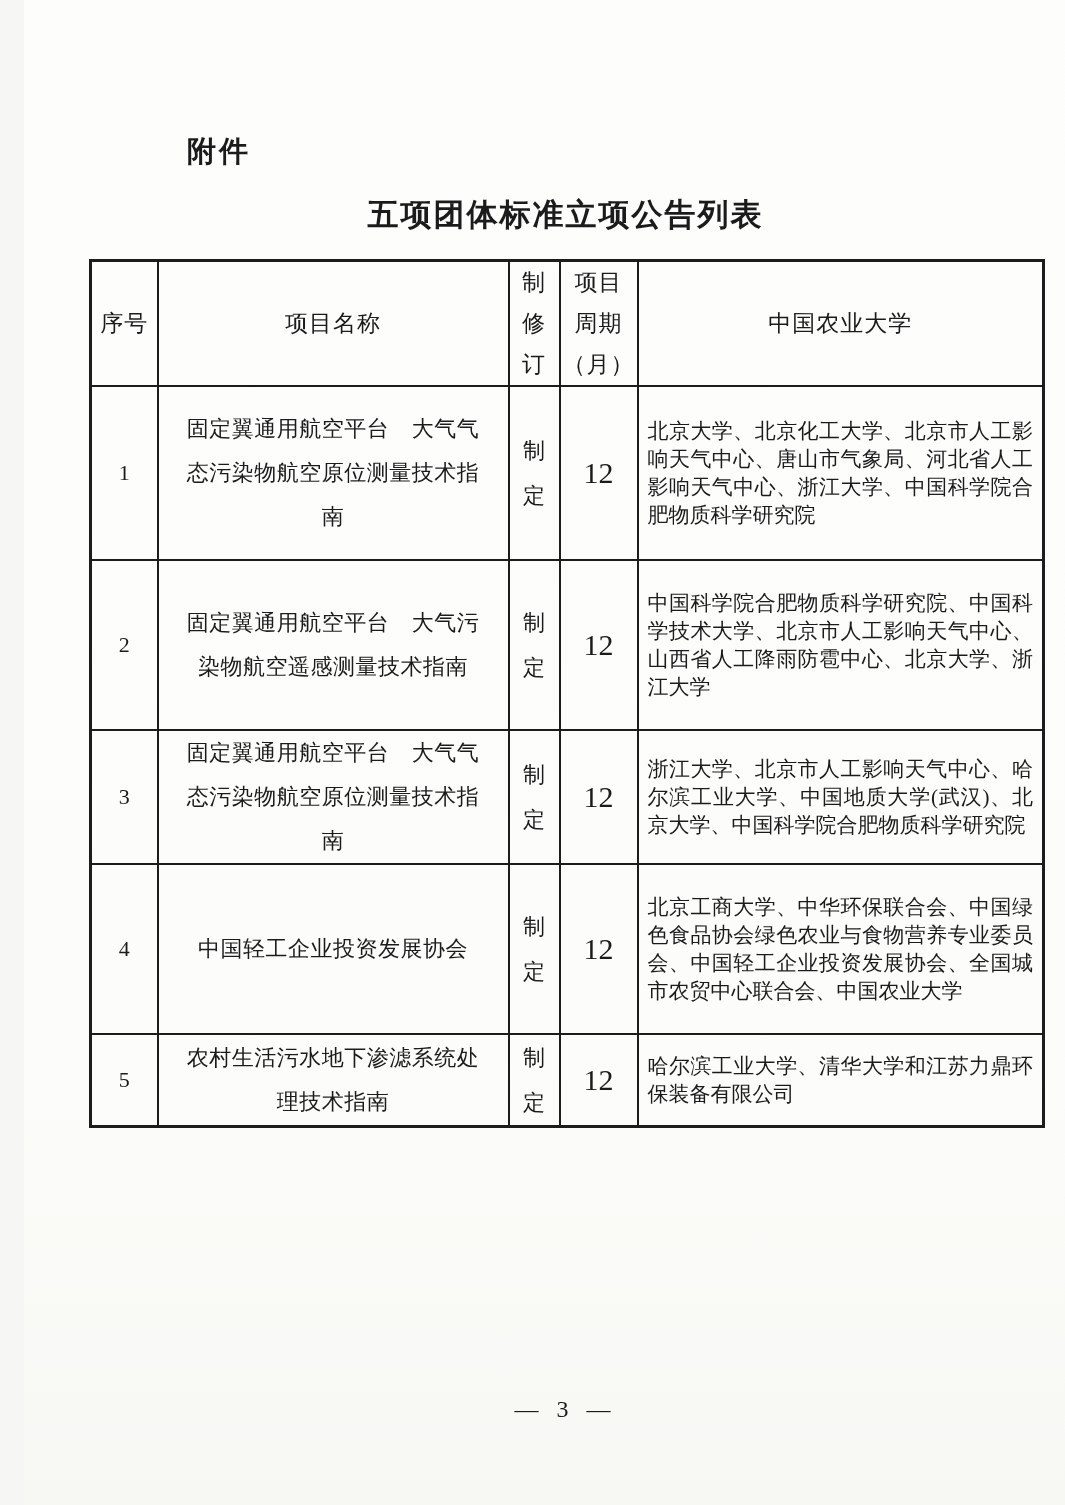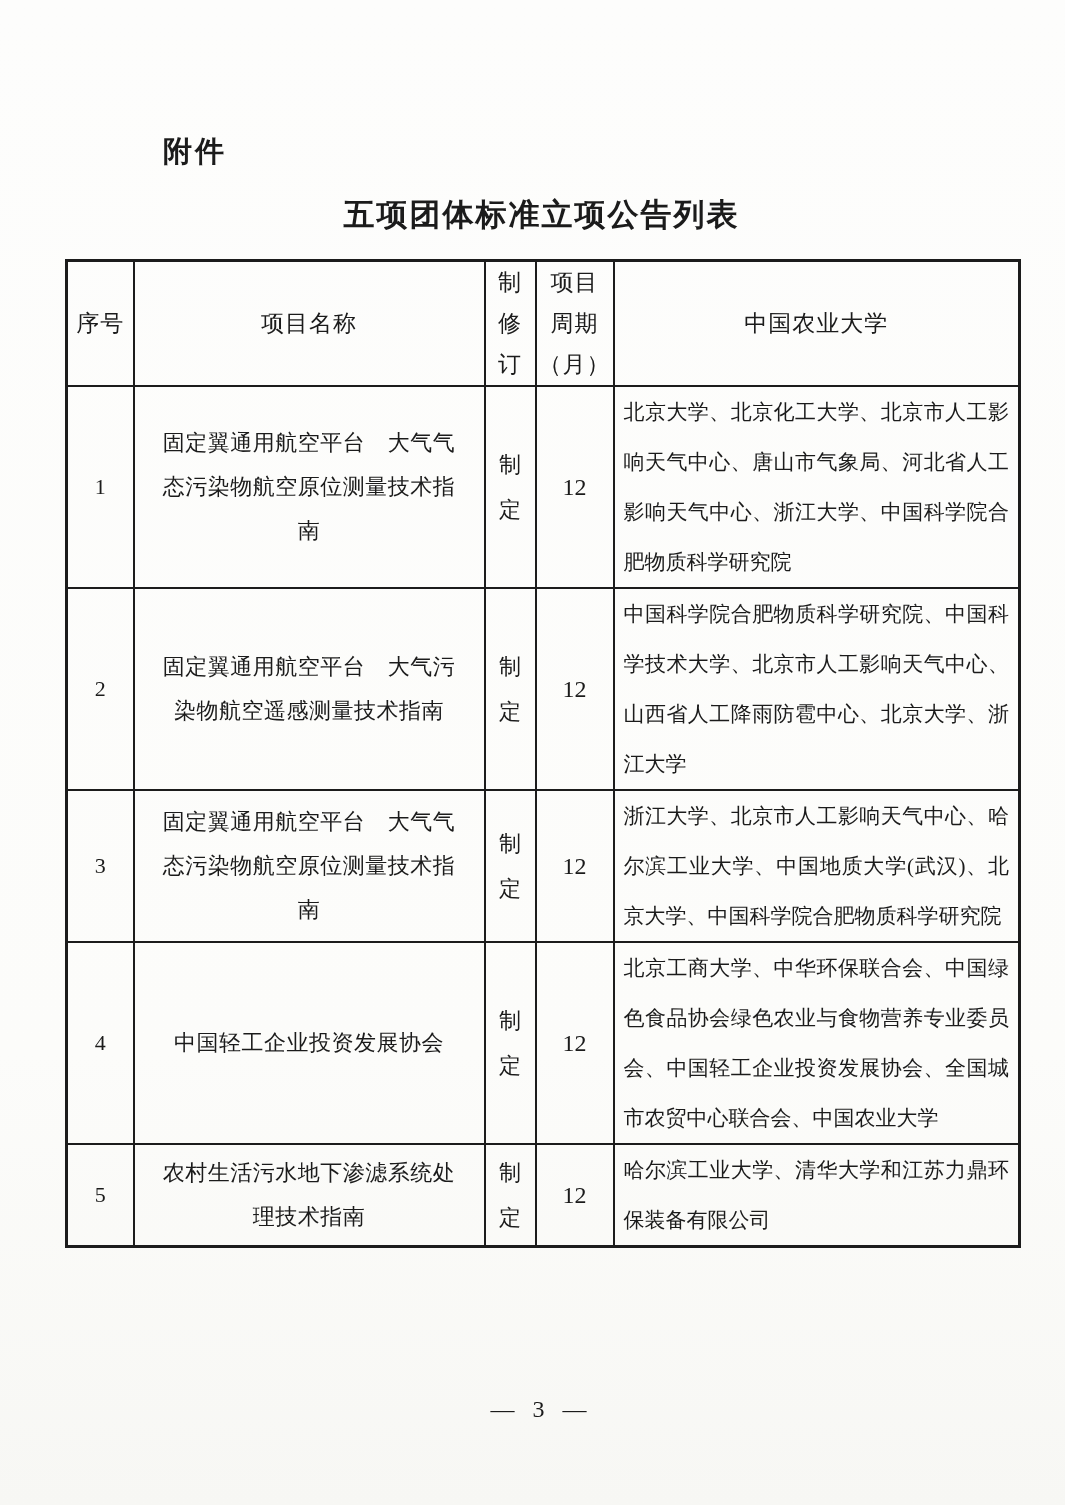--- a/index.html
+++ b/index.html
@@ -7,20 +7,21 @@
     width:1065px;height:1505px;
     background:#f6f6f4;
     font-family:"Liberation Serif","DejaVu Serif",serif;
     color:#1b1b1b;
     position:relative;
     overflow:hidden;
   }
   .page{
     position:absolute;inset:0;
     background:linear-gradient(180deg,#fdfdfc 0%,#fcfcfa 70%,#f7f7f4 100%);
+    margin-left:24px;
   }
   .attachment{
     position:absolute;left:163px;top:132px;
     font-size:29px;font-weight:700;letter-spacing:3px;
   }
   .doc-title{
     position:absolute;left:65px;top:194px;width:953px;
     text-align:center;font-size:31px;font-weight:700;letter-spacing:2px;
   }
   table.std{
@@ -41,24 +42,24 @@
   th{font-size:23px;letter-spacing:1px;}
   .vstack{white-space:pre-line;line-height:41px;}
   .r1{height:174px;} .r2{height:170px;} .r3{height:126px;}
   .r4{height:170px;} .r5{height:85px;}
   td.c-idx{font-size:22px;}
   td.c-name{
     font-size:22px;line-height:44px;
     padding:0 24px;letter-spacing:.5px;
   }
   td.c-rev{white-space:pre-line;line-height:45px;font-size:22px;}
-  td.c-cyc{font-size:24px;}
+  td.c-cyc{font-size:30px;}
   td.c-units{
     text-align:justify;text-justify:inter-ideograph;
-    font-size:21px;line-height:50px;
+    font-size:21px;line-height:28px;
     padding:0 9px;
   }
   .page-num{
     position:absolute;left:65px;top:1396px;width:953px;
     text-align:center;font-size:24px;letter-spacing:6px;
   }
 </style>
 </head>
 <body>
 

